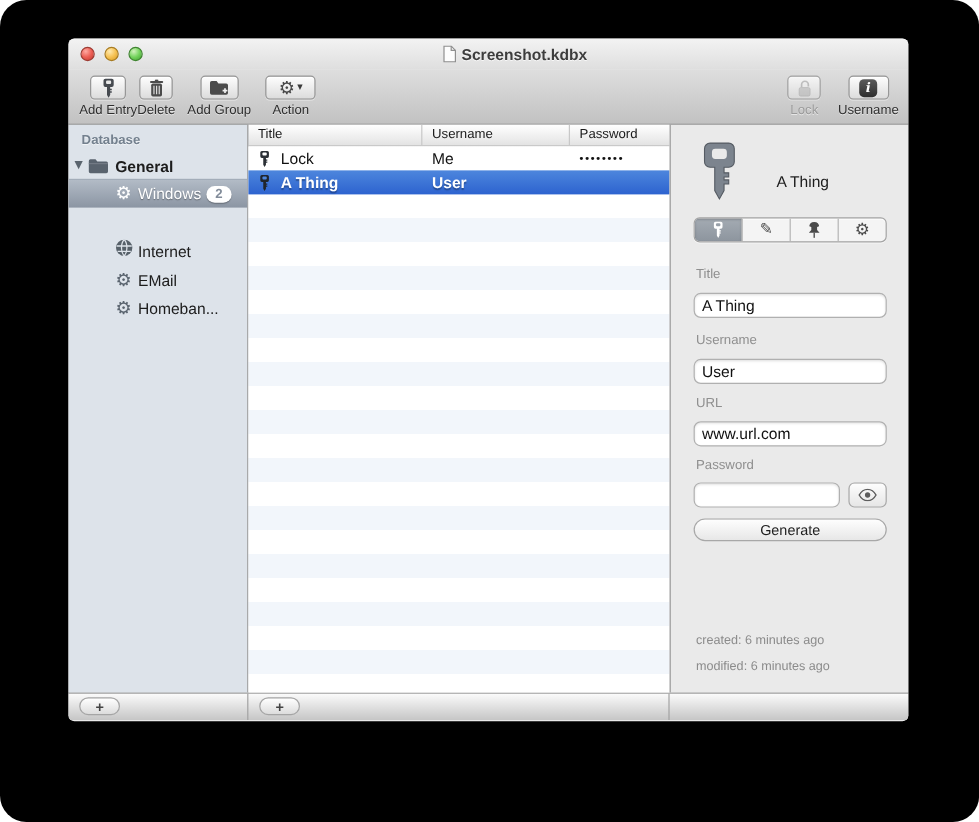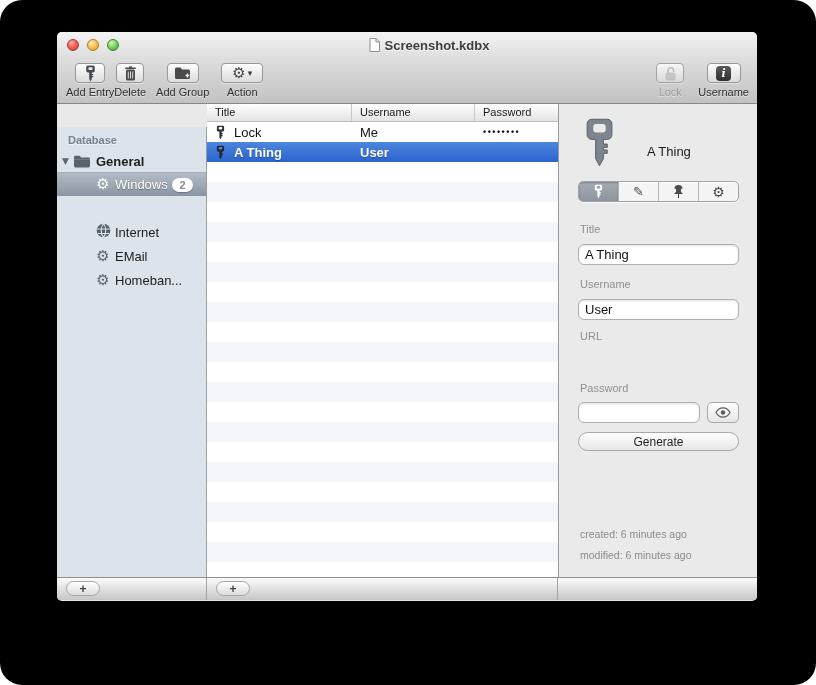--- a/index.html
+++ b/index.html
@@ -33,21 +33,21 @@
   .glyph{font-family:"DejaVu Sans",sans-serif;line-height:1;}
   .gear-g{font-size:15px;color:#484848;}
   .caret{font-size:9px;color:#3b3b3b;}
   .info-badge{width:15px;height:15px;border-radius:4px;background:linear-gradient(#5a5a5a,#2e2e2e);
               color:#fff;font:italic bold 11px/15px "DejaVu Serif",serif;text-align:center;}
 
   
   .content{display:flex;height:473px;}
 
   
-  .sidebar{width:150px;background:#dde3ea;border-right:1px solid #9b9b9b;position:relative;box-sizing:border-box;flex:none;margin-top:23px;}
+  .sidebar{width:150px;background:#dde3ea;border-right:1px solid #9b9b9b;position:relative;box-sizing:border-box;flex:none;}
   .sb-header{position:absolute;left:11px;top:7px;font-size:11px;font-weight:bold;color:#73808e;
              text-shadow:0 1px 0 rgba(255,255,255,.6);}
   .sb-root{position:absolute;left:0;top:24px;width:100%;height:20px;display:flex;align-items:center;}
   .sb-disclosure{position:absolute;left:5px;font-size:9px;color:#5a646e;font-family:"DejaVu Sans",sans-serif;}
   .sb-root .sb-folder{position:absolute;left:16px;top:4px;}
   .sb-root-label{position:absolute;left:39px;font-size:13px;font-weight:bold;color:#1d1d1d;}
   .sb-item{position:absolute;left:0;width:100%;height:24px;display:flex;align-items:center;}
   .sb-item .sb-icon{position:absolute;left:38px;width:16px;text-align:center;}
   .sb-item .sb-label{position:absolute;left:58px;font-size:13px;font-weight:normal;color:#1c1c1c;}
   .sb-item.selected{background:linear-gradient(#b2bbc6,#8b95a3);border-top:1px solid #a3adb9;box-sizing:border-box;}
@@ -280,20 +280,21 @@
           </div>
         </div>
 
         <span class="fld-label" style="top:119px;">Title</span>
         <input class="fld-input" style="top: 140px;" value="A Thing">
 
         <span class="fld-label" style="top:174px;">Username</span>
         <input class="fld-input" style="top: 195px;" value="User">
 
         <span class="fld-label" style="top:226px;">URL</span>
+        <input class="fld-input" style="top: 247px;" value="www.url.com">
 
         <span class="fld-label" style="top:278px;">Password</span>
         <input class="fld-input pw" style="top: 298px;" value="">
         <div class="eye-btn">
           <svg width="16" height="11" viewBox="0 0 16 11">
             <path d="M1 5.5 C3 1.8 6 .8 8 .8 s5 1 7 4.7 C13 9.2 10 10.2 8 10.2 S3 9.2 1 5.5 z" fill="none" stroke="#5d5d5d" stroke-width="1.2"></path>
             <circle cx="8" cy="5.5" r="2.2" fill="#5d5d5d"></circle>
           </svg>
         </div>
 

